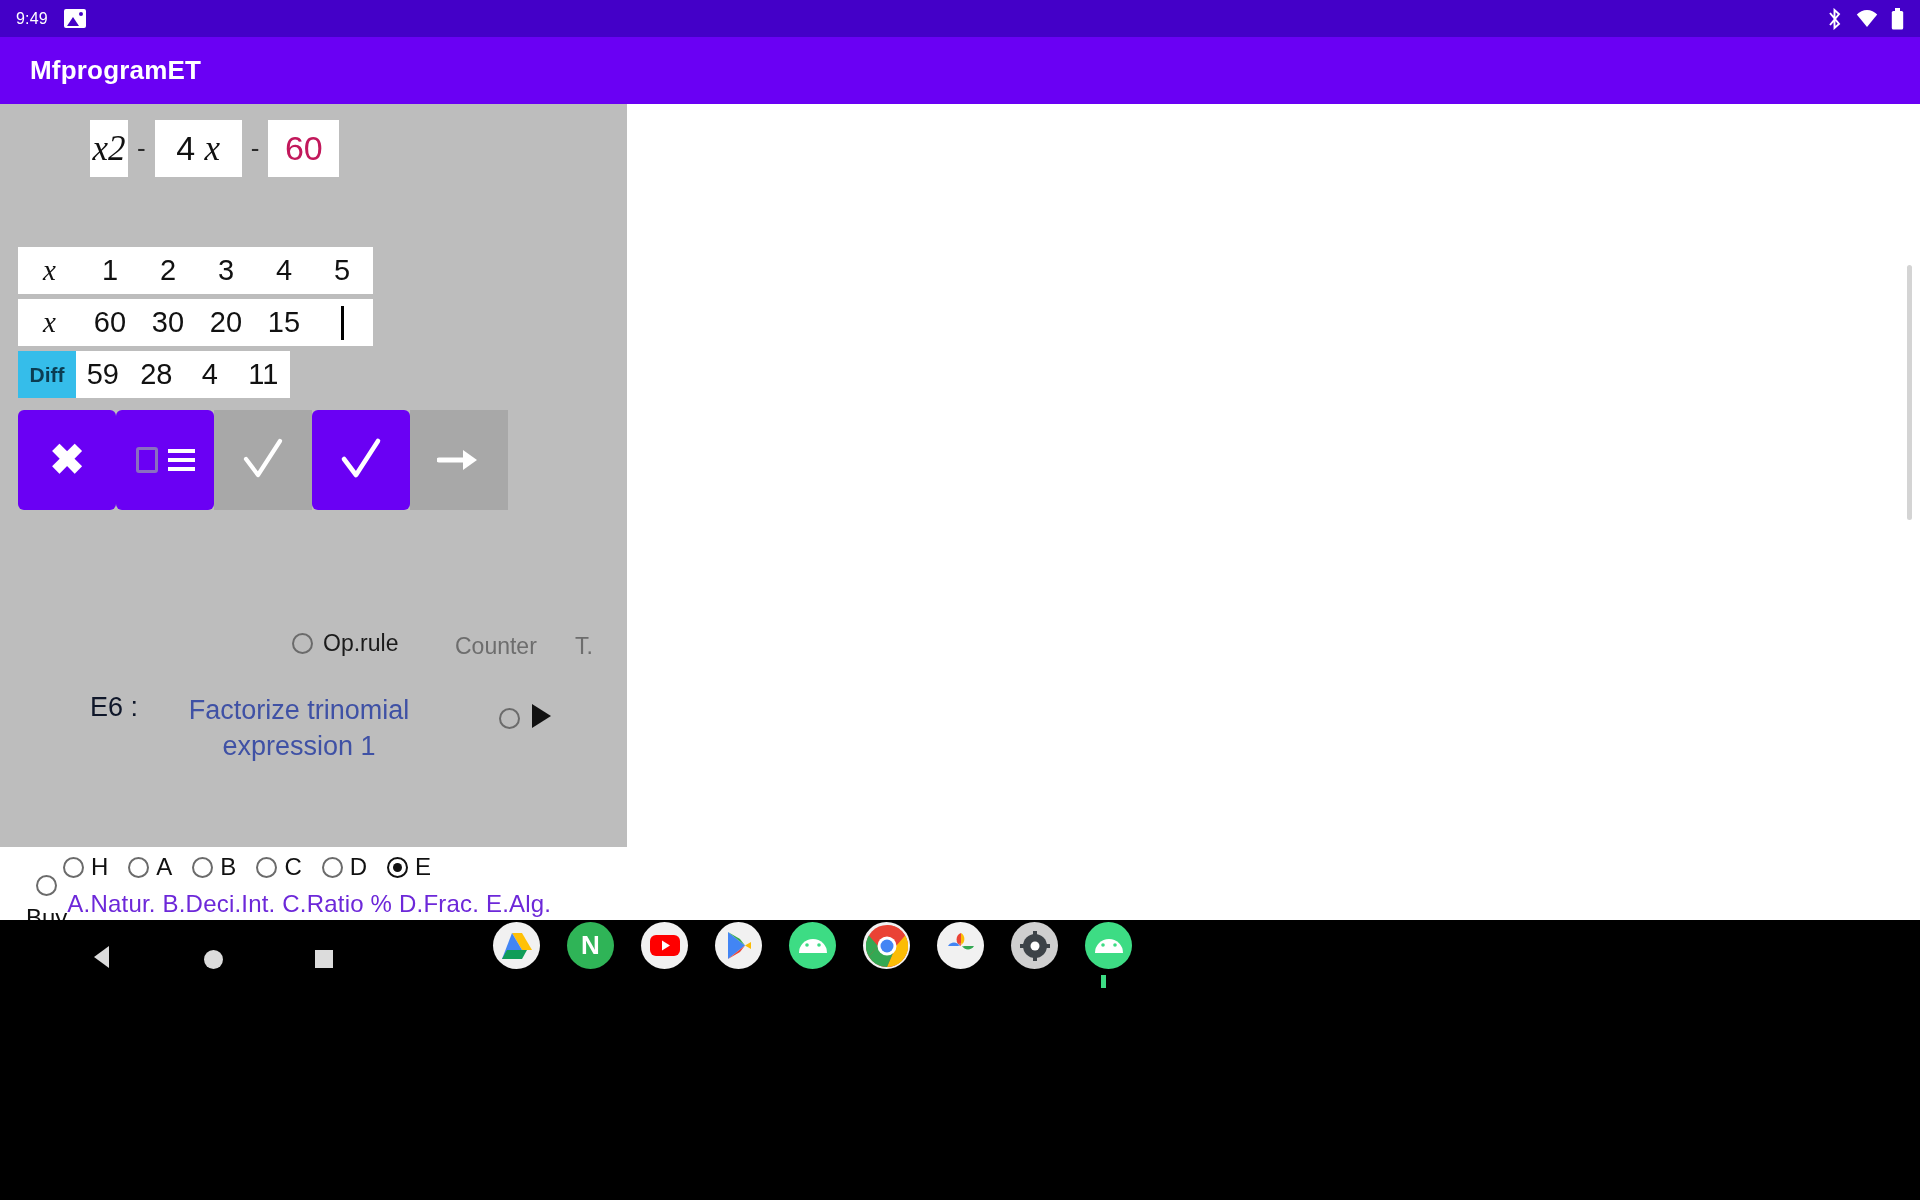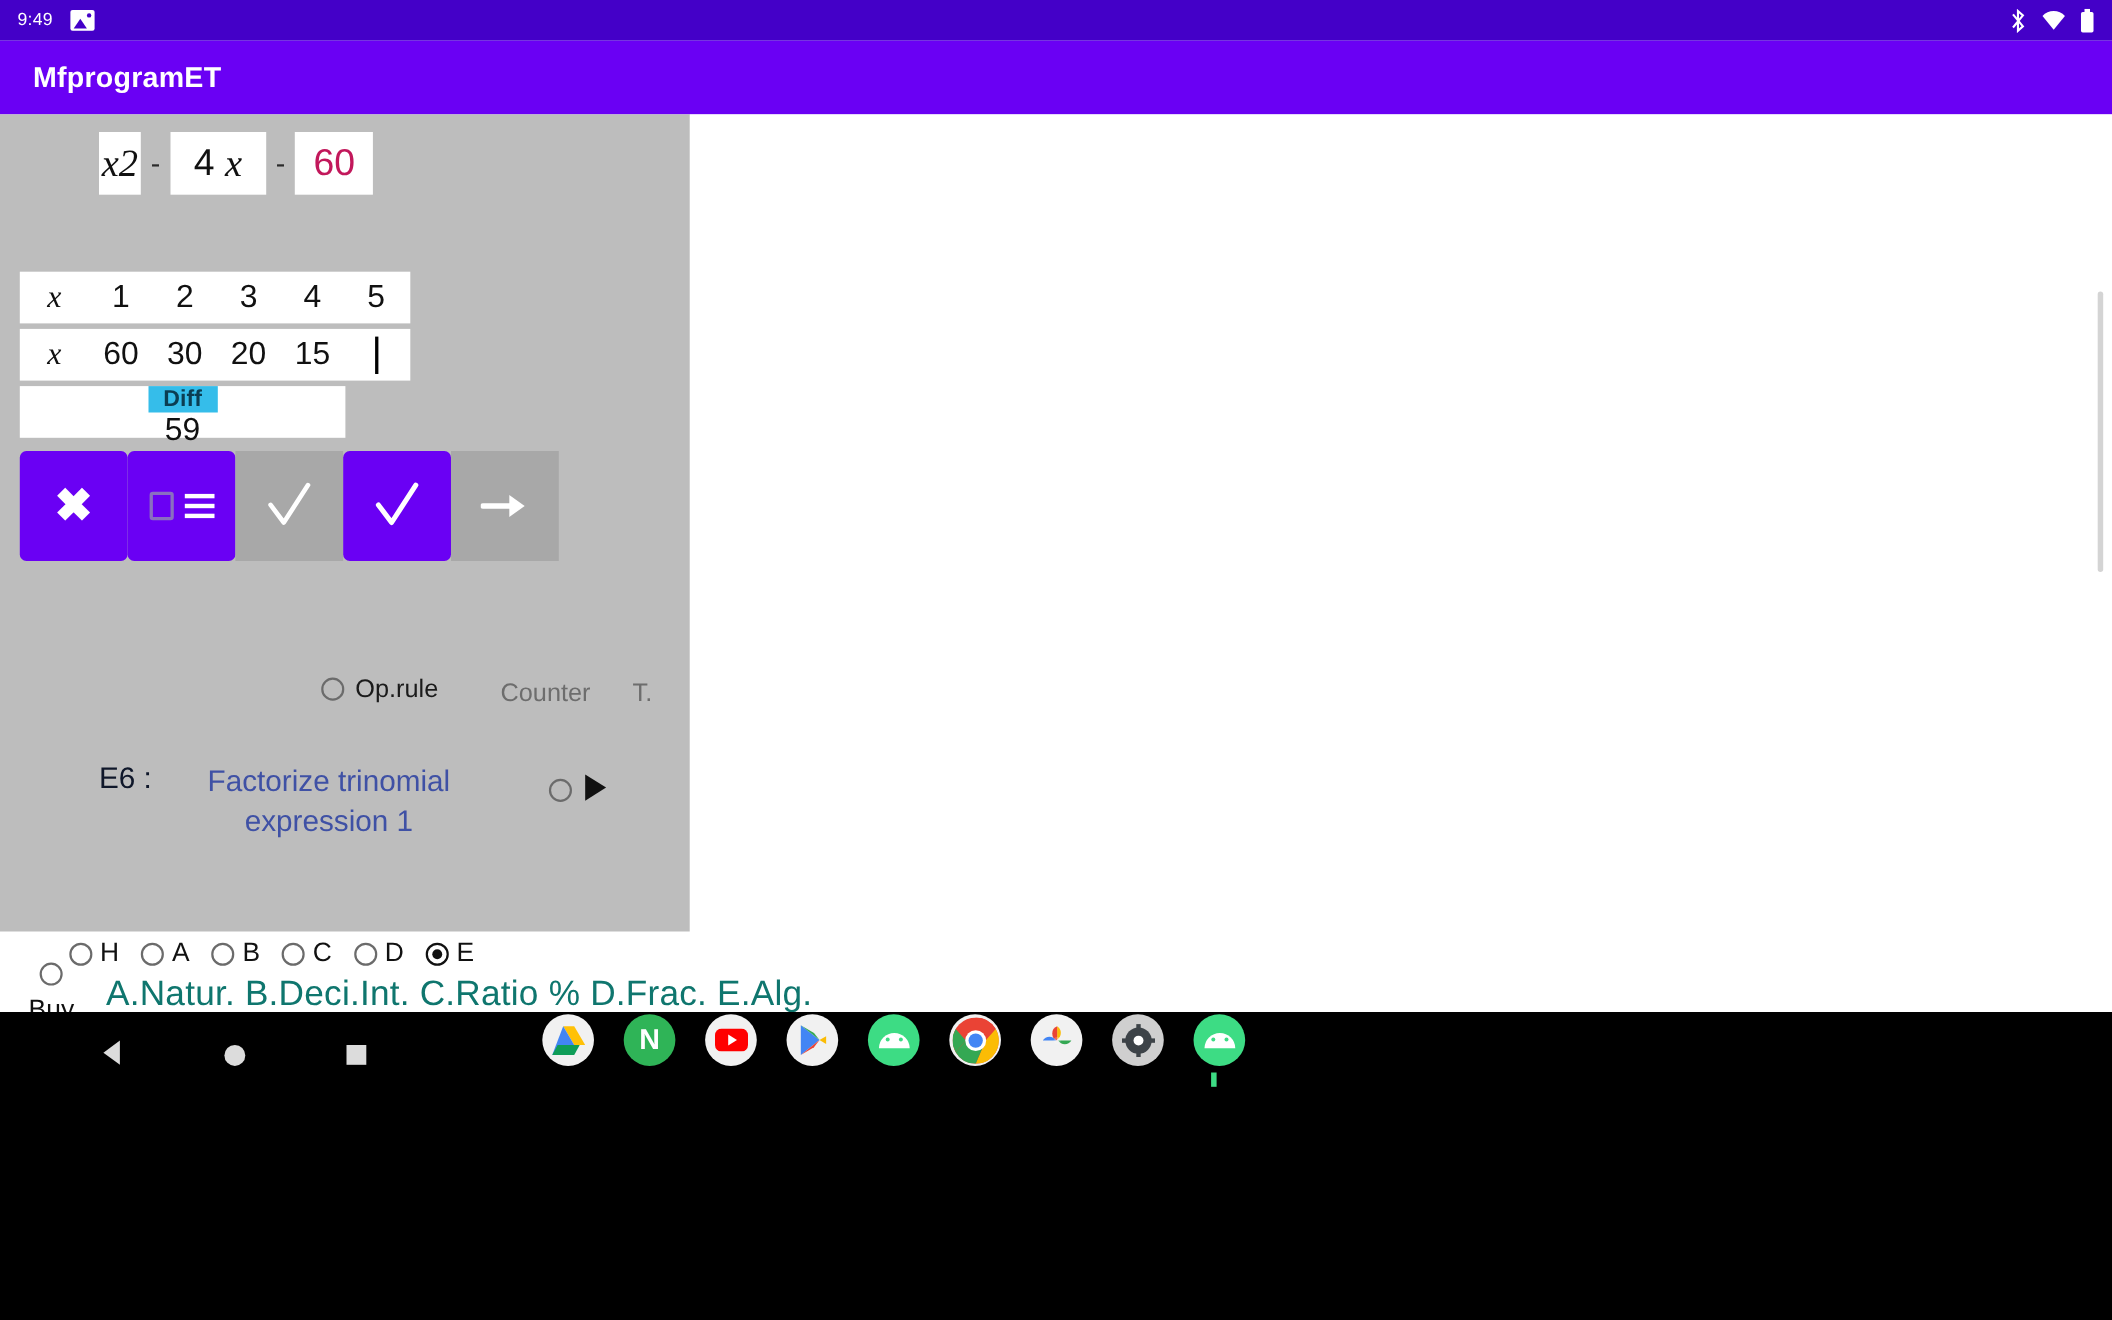--- a/index.html
+++ b/index.html
@@ -61,21 +61,21 @@
   .expr-b3 { width:71px; color:#c2185b; }
   .expr-op { font-size:26px; color:#2b2b2b; padding:0 9px; line-height:57px; }
   .mathvar { font-family:"Liberation Serif", serif; font-style:italic; font-size:35px; }
   .expr-num { font-family:"Liberation Sans", sans-serif; font-size:34px; }
 
   
   .tbl { position:absolute; left:18px; }
   .trow { background:#ffffff; display:flex; align-items:center; height:47px; }
   .trow-1 { top:143px; width:355px; }
   .trow-2 { top:195px; width:355px; }
-  .trow-3 { top:247px; width:296px;flex-direction:column; }
+  .trow-3 { top:247px; width:272px; }
   .tcell {
     display:flex; align-items:center; justify-content:center;
     font-size:29px; color:#111; height:100%;
   }
   .tlabel { width:63px; }
   .tval   { width:58px; }
   .difflabel {
     width:63px; background:#35bdea; color:#0b3d52;
     font-weight:bold; font-size:21px;
   }
@@ -99,21 +99,21 @@
   .ham { display:flex; flex-direction:column; gap:5px; }
   .ham i { display:block; width:27px; height:4px; background:#ffffff; }
 
   
   .instruction {
     position:absolute; left:30px; top:434px; width:567px;
     text-align:center; color:#3f51a5; font-size:27px; line-height:34px;
   }
 
   
-  .oprow { position:absolute; left:0; top:504px; width:627px; height:40px;padding-left:20px; }
+  .oprow { position:absolute; left:0; top:521px; width:627px; height:40px;padding-left:20px; }
   .radio {
     display:inline-block; width:21px; height:21px; border:2px solid #6b6b6b;
     border-radius:50%; vertical-align:middle; background:transparent;
   }
   .radio.checked { border-color:#111; position:relative; }
   .radio.checked::after {
     content:""; position:absolute; left:4px; top:4px; width:9px; height:9px;
     border-radius:50%; background:#111;
   }
   .oprule-wrap { position:absolute; left:292px; top:5px; display:flex; align-items:center; gap:10px; }
@@ -139,21 +139,21 @@
   .botbar {
     position:absolute; left:0; top:847px; width:1920px; height:73px; background:#ffffff;
   }
   .levelrow { position:absolute; left:0; top:0; height:40px; display:flex; align-items:center; }
   .lvl { display:flex; align-items:center; gap:7px; margin-left:20px; }
   .lvl:first-child { margin-left:63px; }
   .lvl-label { font-size:24px; color:#111; }
   .buyrow { position:absolute; left:0; top:40px; height:33px; display:flex; align-items:center; }
   .buy-wrap { display:flex; align-items:center; gap:8px; margin-left:26px;flex-direction:column; }
   .buy-label { font-size:24px; color:#111; }
-  .legend { margin-left:29px; font-size:32px; color:#0f766e; letter-spacing:.2px; }
+  .legend { font-size:24px; color:#6d28d9; letter-spacing:.2px; }
 
   
   .right-blank { position:absolute; left:627px; top:104px; width:1293px; height:743px; background:#ffffff; }
   .scroll-stub {
     position:absolute; left:1907px; top:265px; width:5px; height:255px;
     background:#d4d4d4; border-radius:3px;
   }
 
   
   .navbar {

